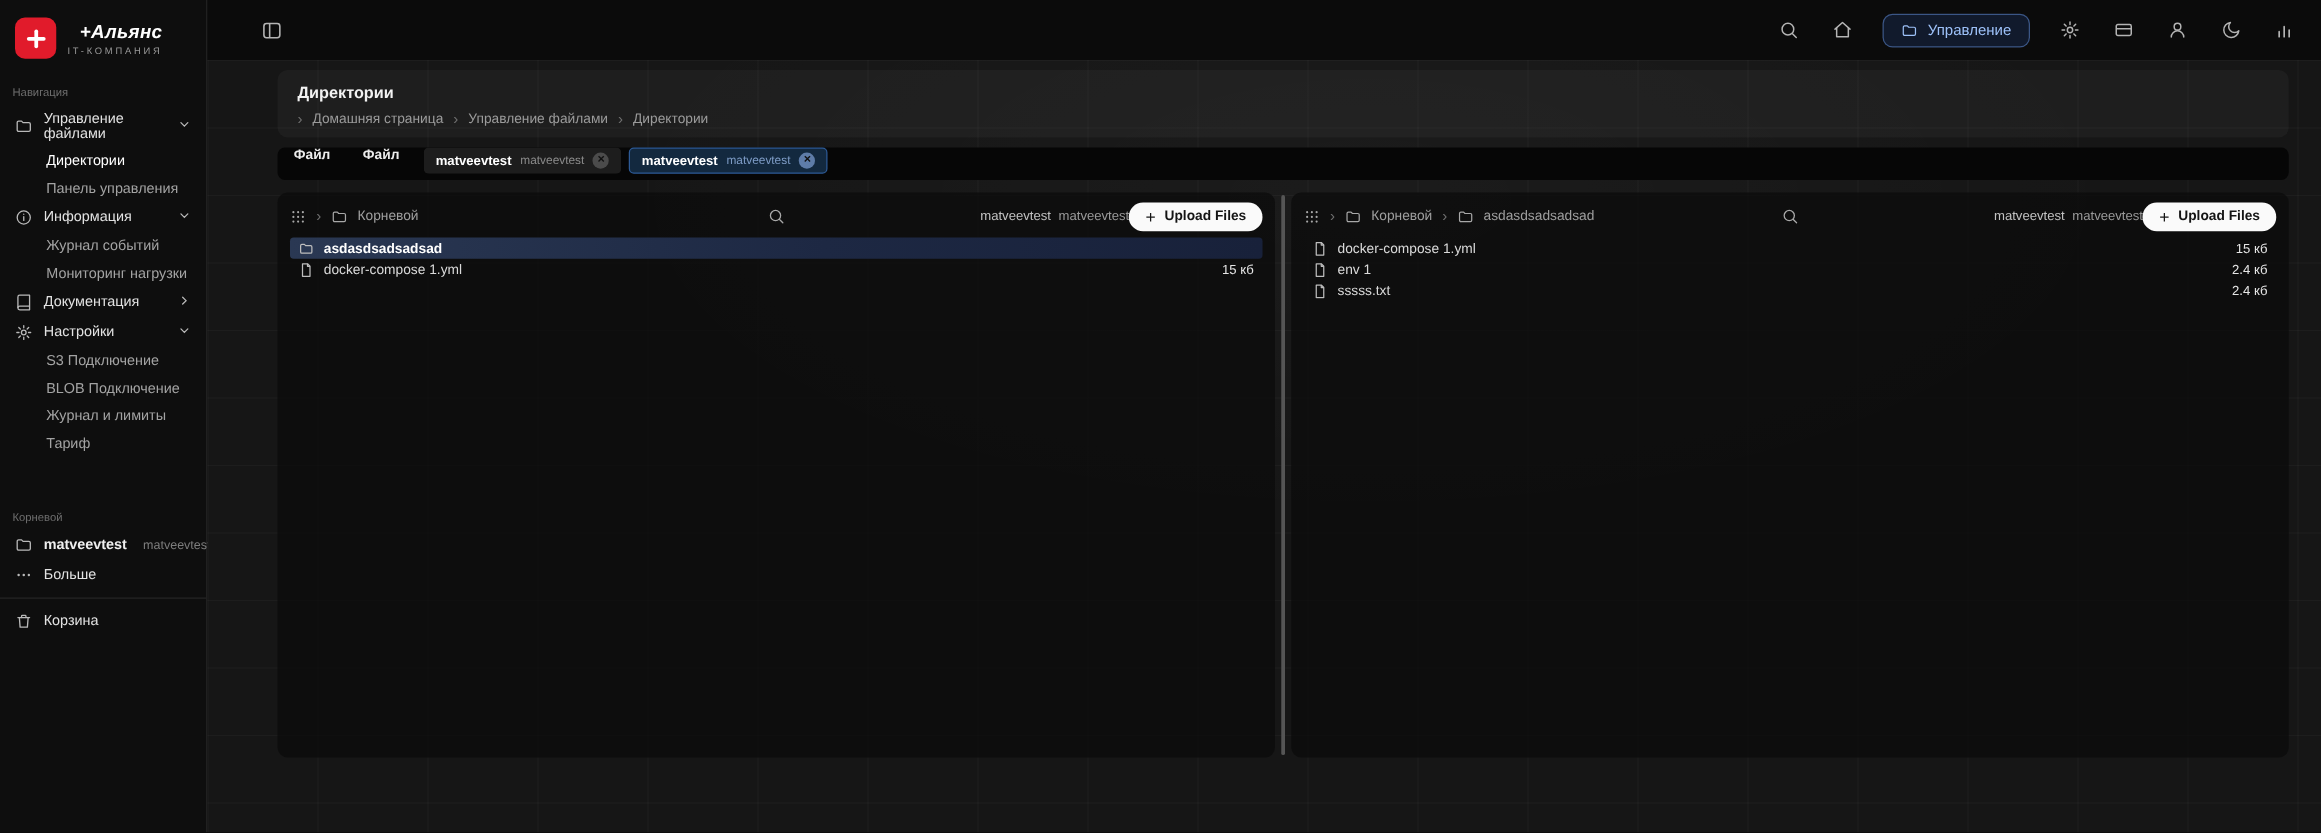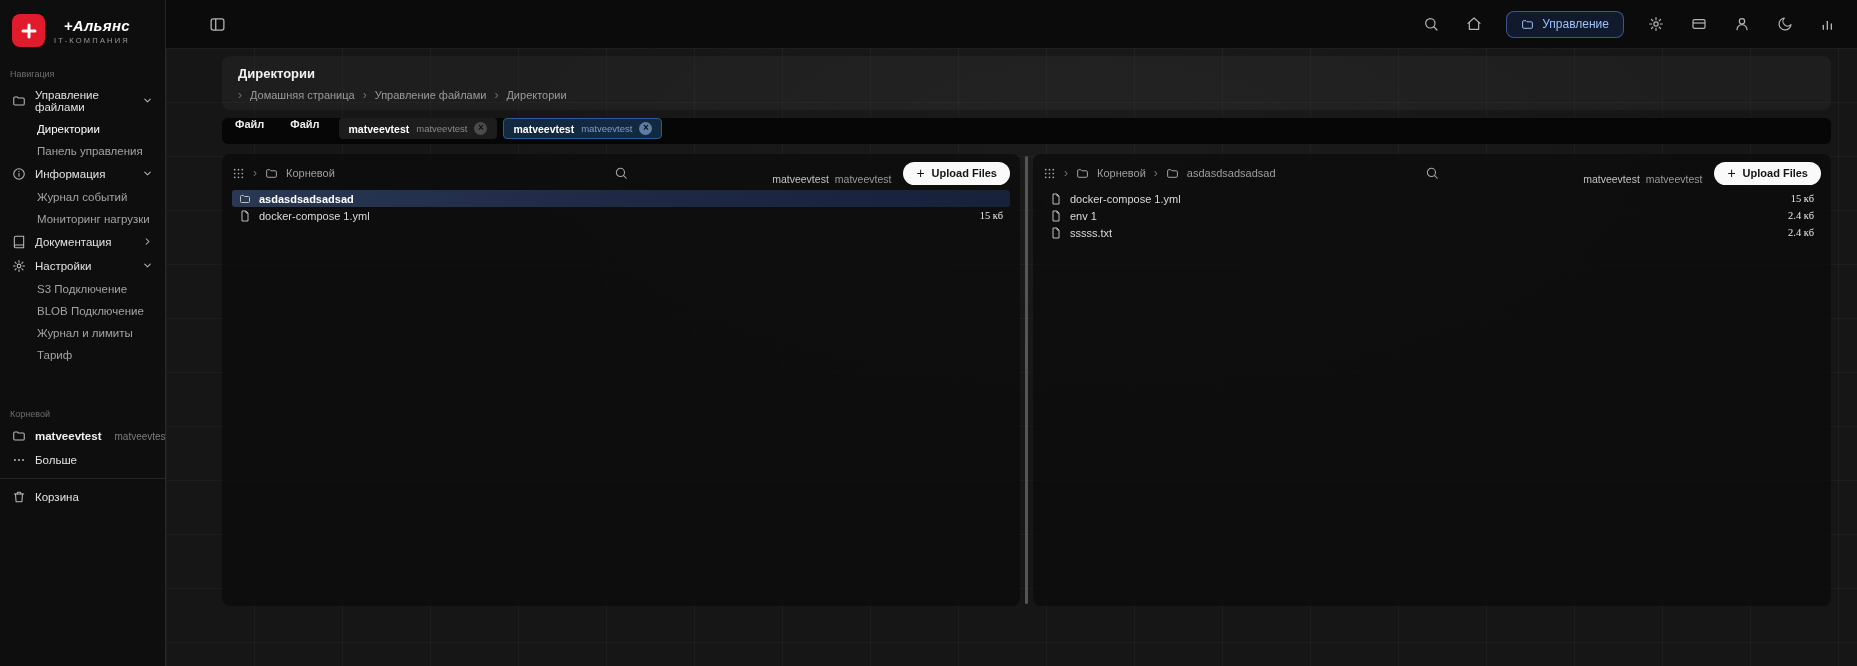--- a/index.html
+++ b/index.html
@@ -65,33 +65,33 @@
   .tab.active .x { background:#5e7ca8; }
 
   .panes { display:flex; gap:5px; margin-top:10px; height:452px; }
   .pane { flex:1; min-width:0; background:rgba(12,12,12,0.78); border-radius:8px;
           padding:5px 10px; display:flex; flex-direction:column; }
   .pane-divider { width:3px; border-radius:3px; background:#555; align-self:stretch; margin:2px 0; }
   .pane-head { position:relative; display:flex; align-items:center; gap:8px; height:28px;
                font-size:11px; color:#9f9f9f; flex:none; }
   .pane-head svg { color:#a8a8a8; }
   .pane-search { position:absolute; left:50%; transform:translateX(-50%); display:flex; }
-  .pane-right { margin-left:auto; display:flex; align-items:flex-end; gap:12px; }
+  .pane-right { margin-left:auto; display:flex; align-items:center; }
   .user-label { font-size:10.5px; color:#c2c2c2; }
   .user-label .sub { color:#9a9a9a; margin-left:6px; }
   .upload-btn { background:#fafafa; color:#141414; border:none; border-radius:13px; height:23px;
                 padding:0 13px; font-size:11px; font-weight:600; display:flex; align-items:center;
                 gap:7px; font-family:inherit; }
   .upload-btn .plus { font-size:14px; font-weight:400; line-height:1; }
 
   .rows { margin-top:3px; }
   .row { display:flex; align-items:center; gap:8px; height:17px; padding:0 7px;
          font-size:11px; color:#dadada; border-radius:3px; }
   .row svg { color:#bdbdbd; flex:none; }
-  .row .size { margin-left:auto; color:#e6e6e6; font-size:10.5px; white-space:nowrap;font-family:Liberation Serif, serif; }
+  .row .size { margin-left:auto; color:#e6e6e6; font-size:10.5px; white-space:nowrap; }
   .row.selected { background:linear-gradient(90deg,#2a3853 0%, #1d2843 55%, #18213a 100%); }
   .row.selected .name { color:#fff; font-weight:bold; }
 </style>
 </head>
 <body>
 
 <div class="app">
 
   <aside class="sidebar">
     <div class="logo-row">

